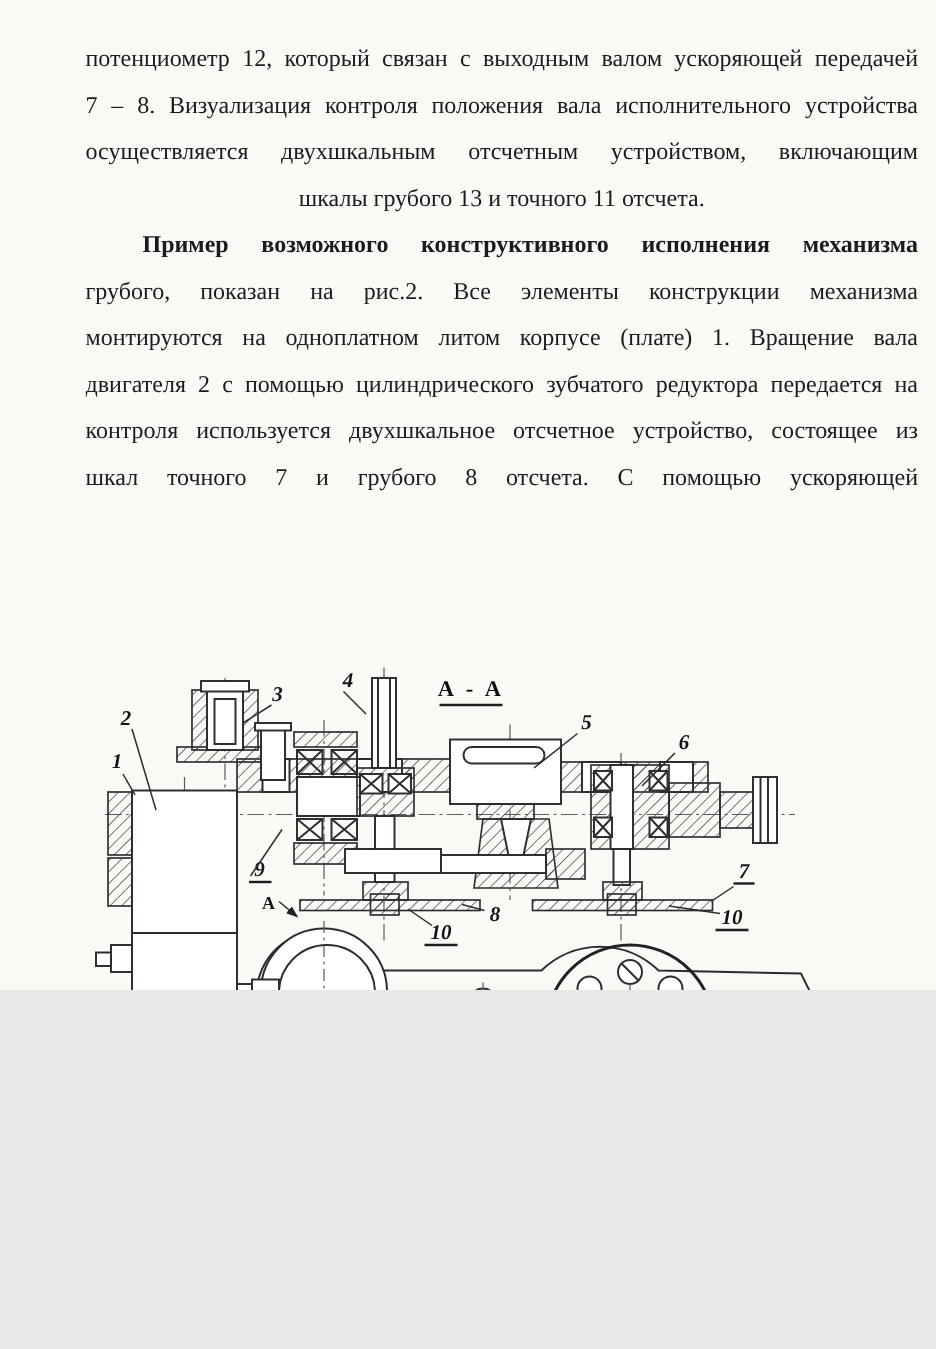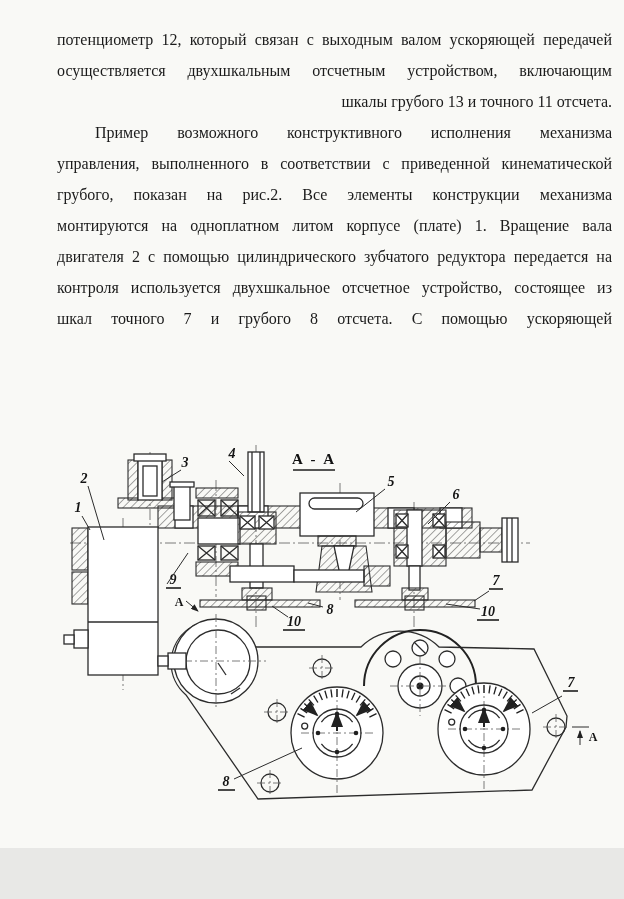--- a/index.html
+++ b/index.html
@@ -1,24 +1,24 @@
 <!DOCTYPE html>
 <html><head>
 <meta charset="utf-8">
 <style>
   html,body{margin:0;padding:0;background:#e8e8e6;}
-  #page{position:relative;width:624px;height:848px;background:#f9f9f6;overflow:hidden;
+  #page{position:relative;width:624px;height:660px;background:#f9f9f6;overflow:hidden;
         font-family:"Liberation Serif","DejaVu Serif",serif;}
   .textblock{position:absolute;left:57px;top:24px;width:555px;
              font:16px/31px "Liberation Serif","DejaVu Serif",serif;color:#1b1b1b;}
   .tline{height:31px;overflow:hidden;text-align:justify;}
   .tline::after{content:"";display:inline-block;width:100%;height:0;}
-  .tline.last{text-align:right;}
+  .tline.last{text-align:center;}
   .tline.last::after{content:none;}
-  .tline.indent{text-indent:38px;}
+  .tline.indent{text-indent:38px;font-weight:bold;}
   #figwrap{position:absolute;left:0;top:428px;width:624px;height:430px;}
   .caption{position:absolute;left:262px;top:852px;width:140px;text-align:right;
            font:700 17px "Liberation Serif","DejaVu Serif",serif;color:#161616;}
   
   .ol{fill:#fff;stroke:#2c2c2c;stroke-width:1.3;}
   .on{fill:none;stroke:#2c2c2c;stroke-width:1.3;}
   .th{fill:none;stroke:#222;stroke-width:2;}
   .hz{fill:url(#h);stroke:#2c2c2c;stroke-width:1.1;}
   .cl{fill:none;stroke:#5a5a5a;stroke-width:.8;stroke-dasharray:11 3 2 3;}
   .cs{fill:none;stroke:#5a5a5a;stroke-width:.8;stroke-dasharray:8 3 2 3;}
@@ -31,26 +31,26 @@
   .sct{font:700 15px "Liberation Serif",serif;fill:#111;text-anchor:middle;letter-spacing:2px;}
 </style>
 </head>
 <body>
 
 <div id="page">
 
   <div class="textblock">
     <div class="para">
       <div class="tline">потенциометр 12, который связан с выходным валом ускоряющей передачей</div>
+      <div class="tline">7 – 8. Визуализация контроля положения вала исполнительного устройства</div>
       <div class="tline">осуществляется двухшкальным отсчетным устройством, включающим</div>
       <div class="tline last">шкалы грубого 13 и точного 11 отсчета.</div>
     </div>
     <div class="para">
       <div class="tline indent">Пример возможного конструктивного исполнения механизма</div>
-      <div class="tline">управления, выполненного в соответствии с приведенной кинематической</div>
       <div class="tline">грубого, показан на рис.2. Все элементы конструкции механизма</div>
       <div class="tline">монтируются на одноплатном литом корпусе (плате) 1. Вращение вала</div>
       <div class="tline">двигателя 2 с помощью цилиндрического зубчатого редуктора передается на</div>
       <div class="tline">контроля используется двухшкальное отсчетное устройство, состоящее из</div>
       <div class="tline">шкал точного 7 и грубого 8 отсчета. С помощью ускоряющей</div>
     </div>
   </div>
 
   <div id="figwrap">
   <svg id="fig" width="624" height="430" viewBox="0 428 624 430" xmlns="http://www.w3.org/2000/svg">

